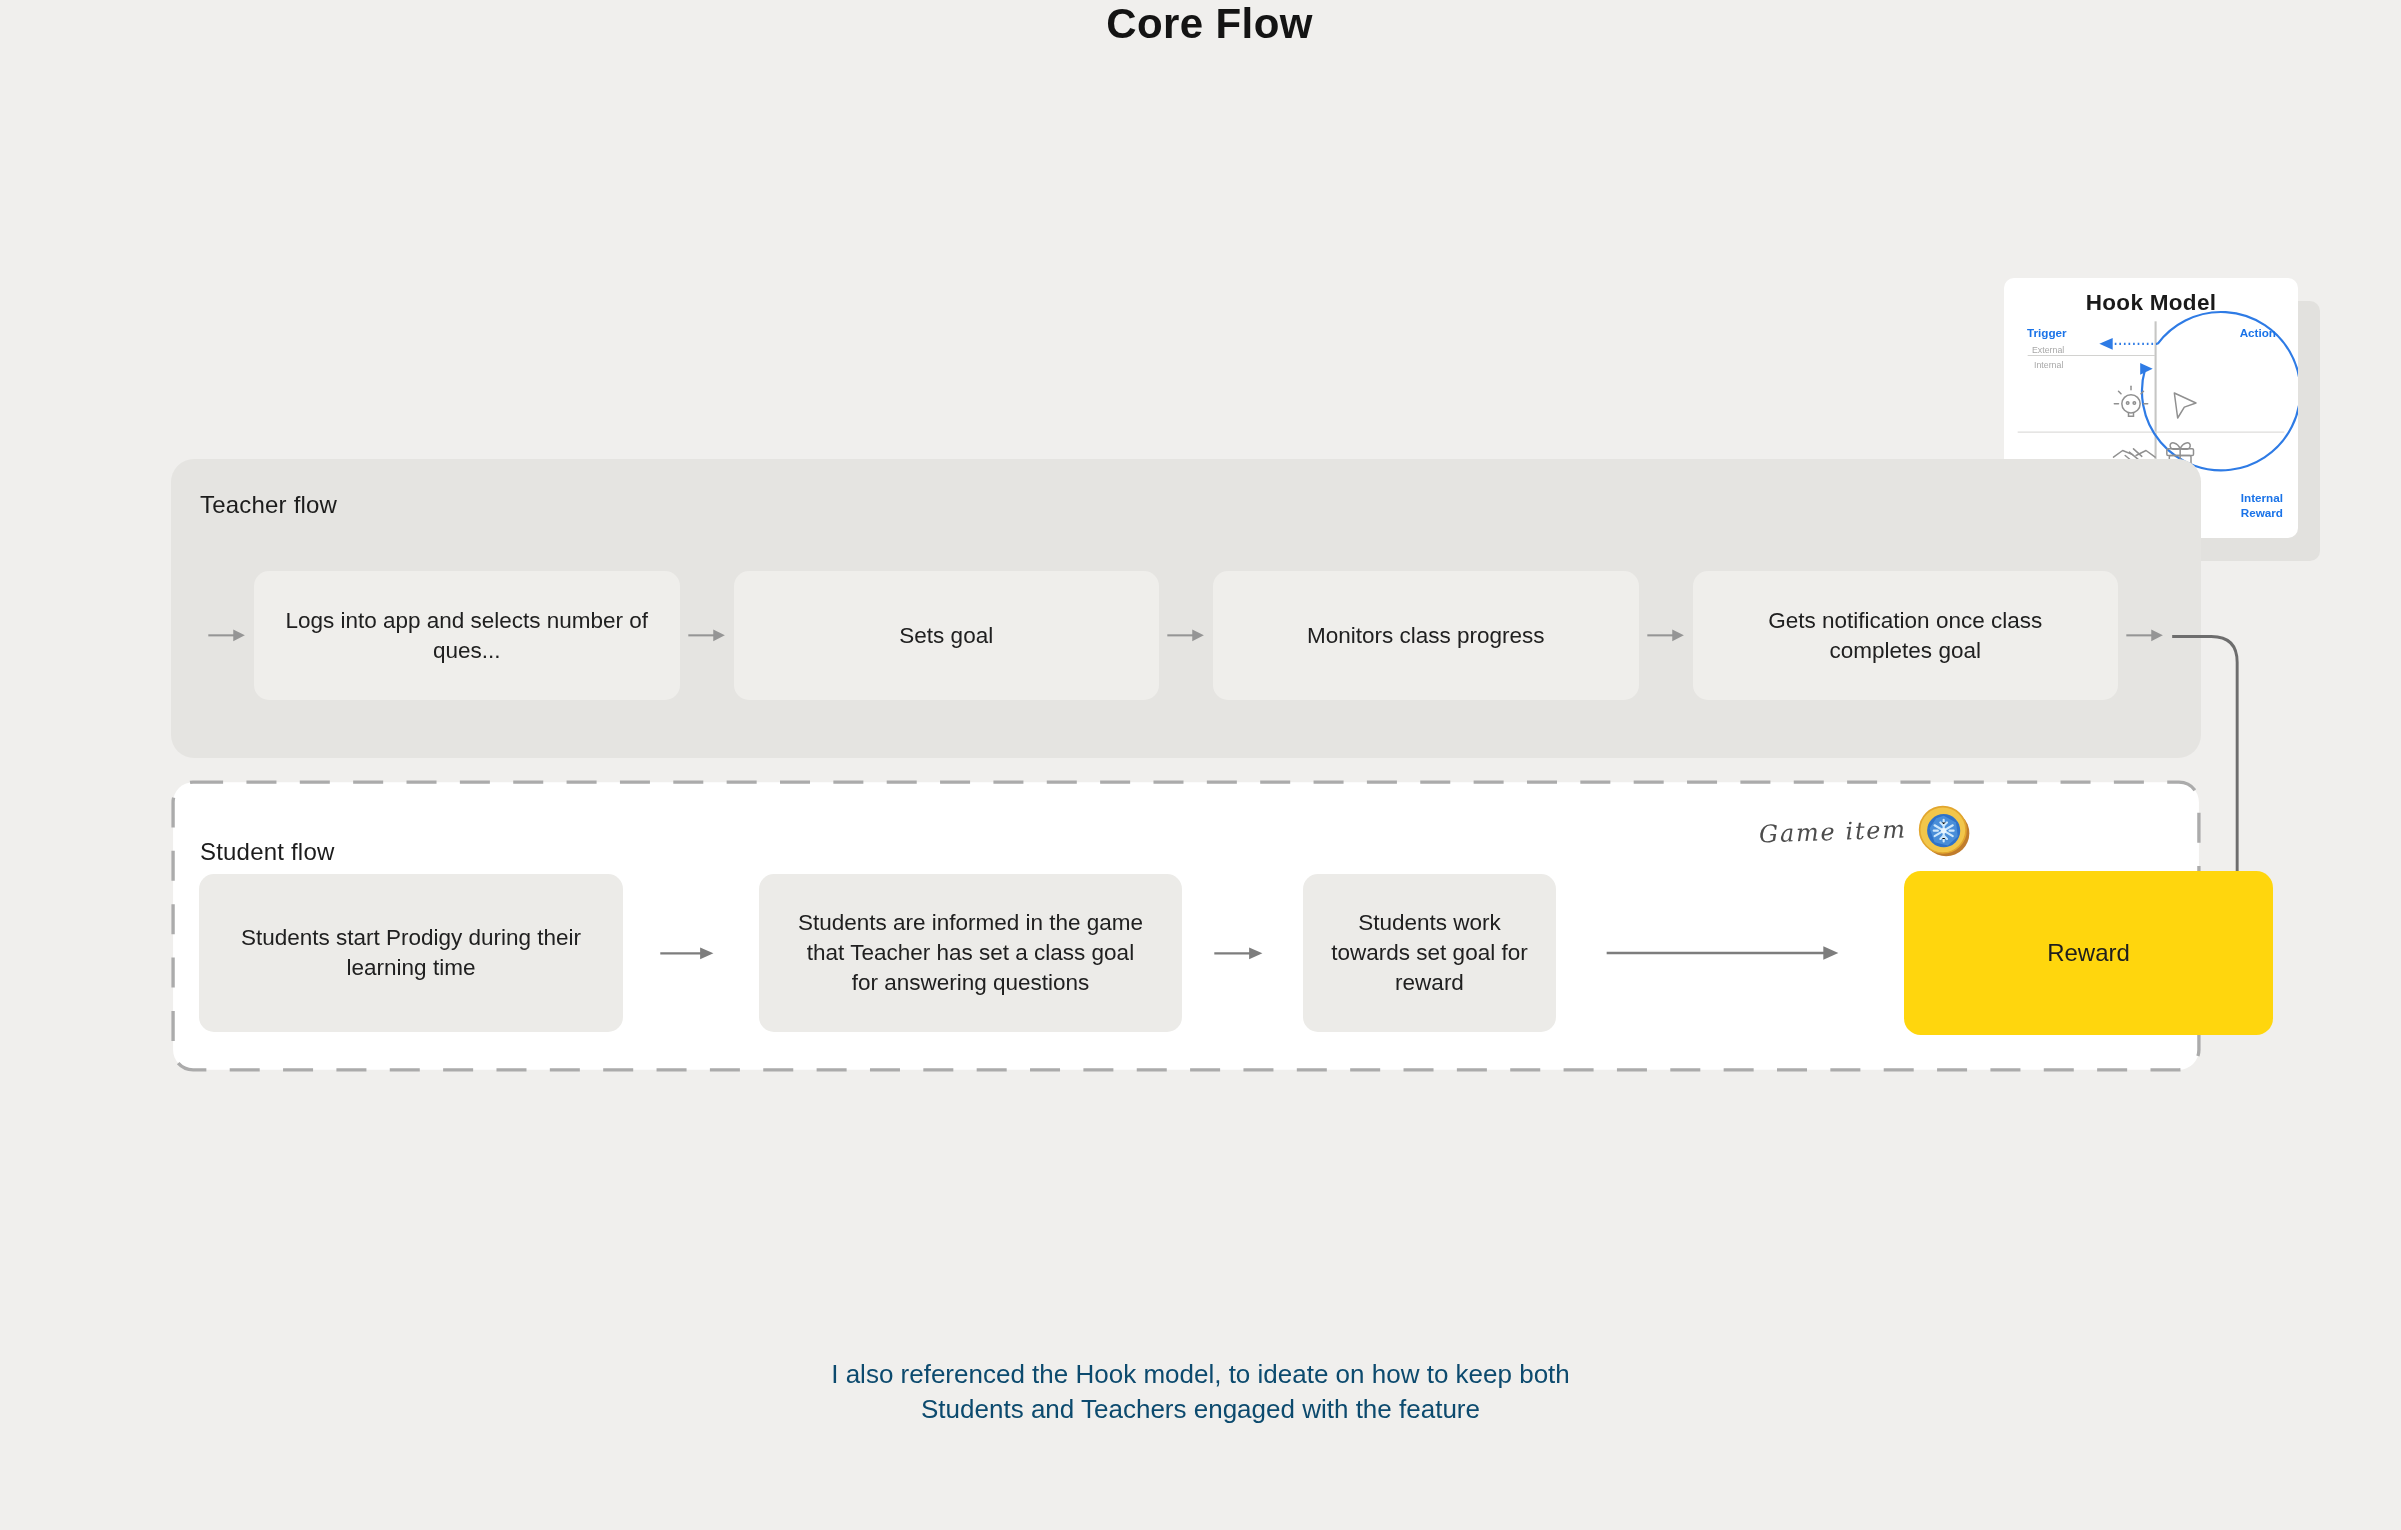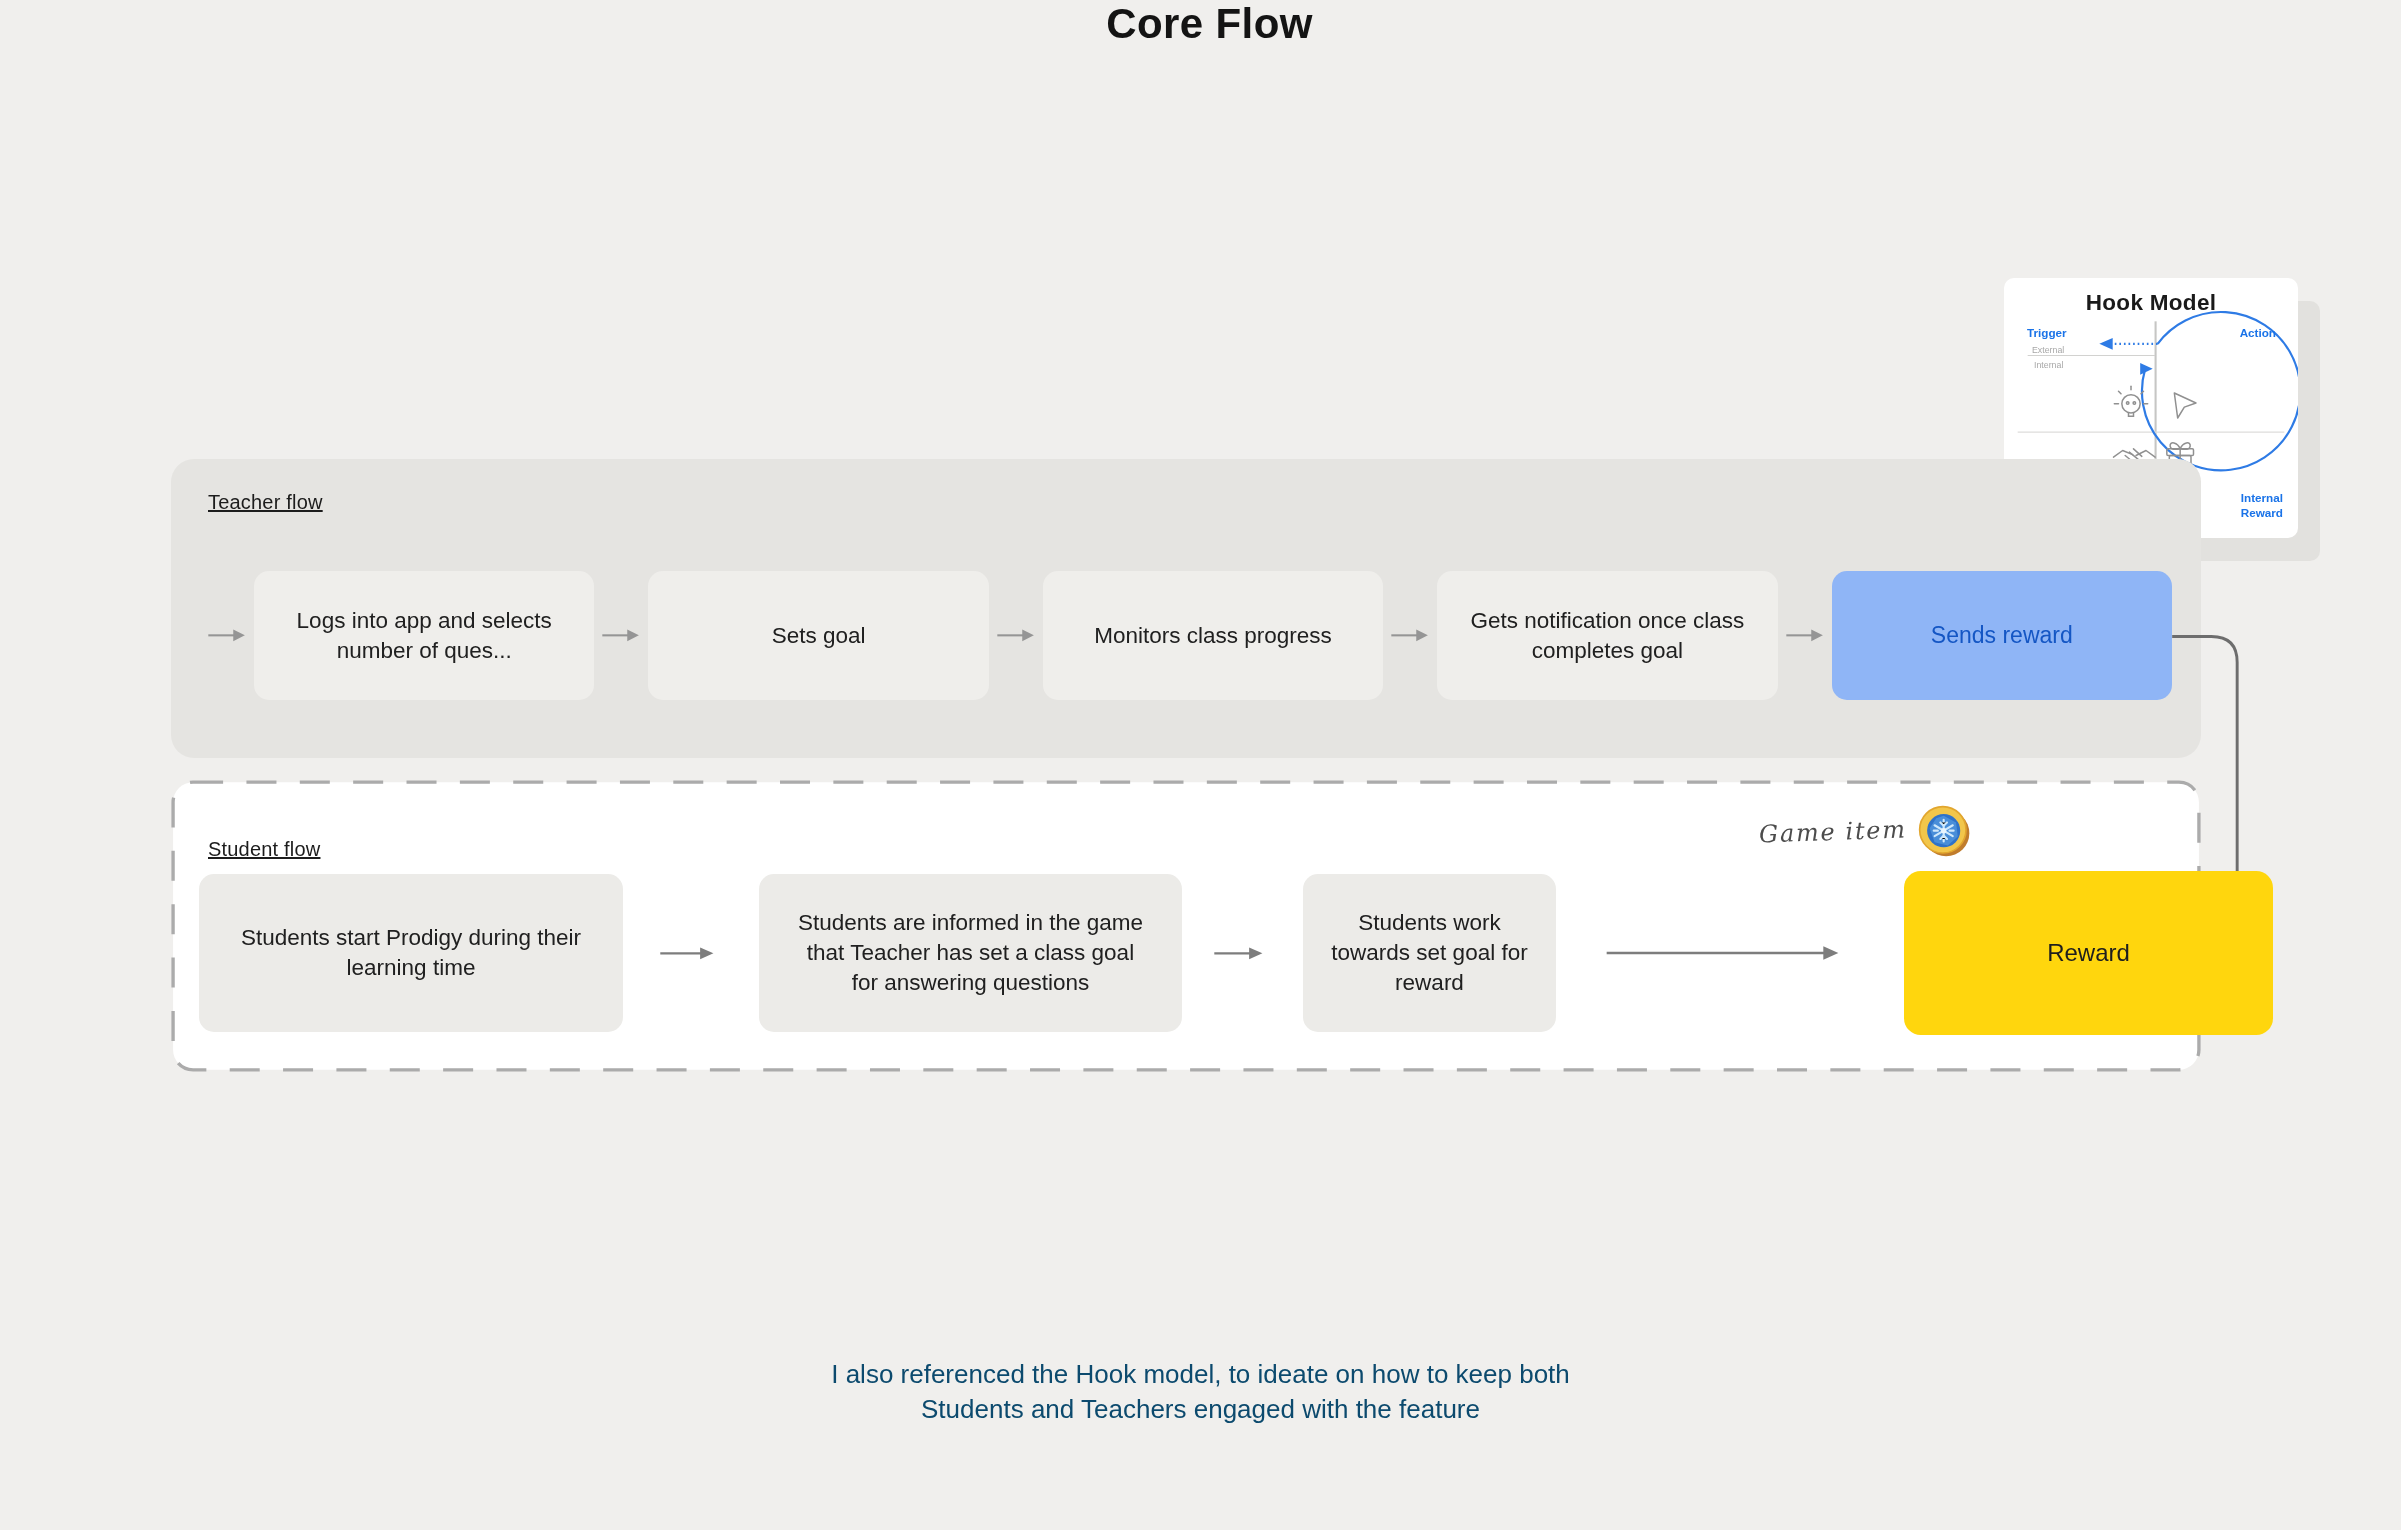--- a/index.html
+++ b/index.html
@@ -39,22 +39,22 @@
   .hl-varreward { right:15px; top:213px; width:72px; text-align:right; }
   .hs-external { left:28px; top:67px; }
   .hs-internal { left:30px; top:82px; }
 
   
   .teacher {
     position:absolute; left:171px; top:459px; width:2030px; height:299px;
     background:#e5e4e1; border-radius:23px;
   }
   .section-label {
-    position:absolute; left:37px; top:32px;
-    font-size:20px; font-weight:500; color:#1c1c1c; letter-spacing:0.2px;text-decoration:underline;
+    position:absolute; left:29px; top:32px;
+    font-size:24px; font-weight:500; color:#1c1c1c; letter-spacing:0.2px;
   }
   .teacher-row {
     position:absolute; left:29px; top:112px; width:1972px; height:129px;
     display:flex; align-items:center;
   }
   .step {
     flex:1 1 0; height:129px; background:#efeeeb; border-radius:15px;
     display:flex; align-items:center; justify-content:center; text-align:center;
     font-size:22.5px; line-height:1.32; color:#202020; padding:0 23px;
   }
@@ -196,21 +196,20 @@
           <polygon points="40,3 40,17 54,10" fill="#959595"></polygon>
         </svg>
     </div>
     <div class="step">Gets notification once class completes goal</div>
     <div class="arrow">
       <svg width="54" height="16.7" viewBox="0 0 65 20">
           <line x1="10" y1="10" x2="42" y2="10" stroke="#959595" stroke-width="2.5"></line>
           <polygon points="40,3 40,17 54,10" fill="#959595"></polygon>
         </svg>
     </div>
-    <div class="step step-blue">Sends reward</div>
   </div>
 </section>
 
 <svg class="connector" viewBox="0 0 210 430">
   <path d="M 65 23 H 112 Q 143 23 143 54 V 367 Q 143 398 112 398 H 30" fill="none" stroke="#6d6d6d" stroke-width="3.5" stroke-linejoin="round"></path>
   <polygon points="32,390 32,406 14,398" fill="#6d6d6d"></polygon>
 </svg>
 
 <section class="student">
   <svg class="student-border" viewBox="0 0 2435 350">

